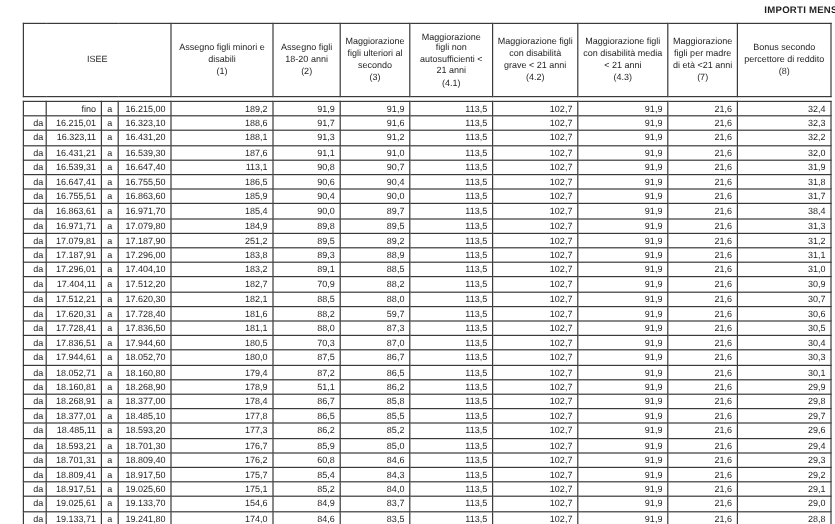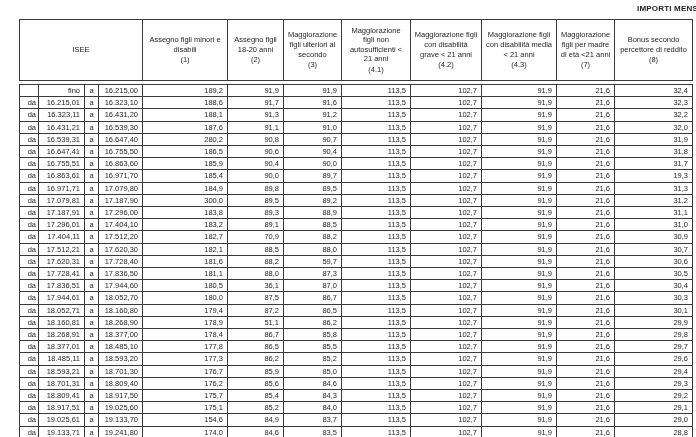--- a/index.html
+++ b/index.html
@@ -155,21 +155,21 @@
         <td class="num">102,7</td>
         <td class="num">91,9</td>
         <td class="num">21,6</td>
         <td class="num">32,0</td>
       </tr>
           <tr>
         <td class="da">da</td>
         <td class="num">16.539,31</td>
         <td class="mid">a</td>
         <td class="num">16.647,40</td>
-        <td class="num">280,2</td>
+        <td class="num">113,1</td>
         <td class="num">90,8</td>
         <td class="num">90,7</td>
         <td class="num">113,5</td>
         <td class="num">102,7</td>
         <td class="num">91,9</td>
         <td class="num">21,6</td>
         <td class="num">31,9</td>
       </tr>
           <tr>
         <td class="da">da</td>
@@ -204,42 +204,42 @@
         <td class="num">16.863,61</td>
         <td class="mid">a</td>
         <td class="num">16.971,70</td>
         <td class="num">185,4</td>
         <td class="num">90,0</td>
         <td class="num">89,7</td>
         <td class="num">113,5</td>
         <td class="num">102,7</td>
         <td class="num">91,9</td>
         <td class="num">21,6</td>
-        <td class="num">19,3</td>
+        <td class="num">38,4</td>
       </tr>
           <tr>
         <td class="da">da</td>
         <td class="num">16.971,71</td>
         <td class="mid">a</td>
         <td class="num">17.079,80</td>
         <td class="num">184,9</td>
         <td class="num">89,8</td>
         <td class="num">89,5</td>
         <td class="num">113,5</td>
         <td class="num">102,7</td>
         <td class="num">91,9</td>
         <td class="num">21,6</td>
         <td class="num">31,3</td>
       </tr>
           <tr>
         <td class="da">da</td>
         <td class="num">17.079,81</td>
         <td class="mid">a</td>
         <td class="num">17.187,90</td>
-        <td class="num">300,0</td>
+        <td class="num">251,2</td>
         <td class="num">89,5</td>
         <td class="num">89,2</td>
         <td class="num">113,5</td>
         <td class="num">102,7</td>
         <td class="num">91,9</td>
         <td class="num">21,6</td>
         <td class="num">31,2</td>
       </tr>
           <tr>
         <td class="da">da</td>
@@ -324,21 +324,21 @@
         <td class="num">91,9</td>
         <td class="num">21,6</td>
         <td class="num">30,5</td>
       </tr>
           <tr>
         <td class="da">da</td>
         <td class="num">17.836,51</td>
         <td class="mid">a</td>
         <td class="num">17.944,60</td>
         <td class="num">180,5</td>
-        <td class="num">36,1</td>
+        <td class="num">70,3</td>
         <td class="num">87,0</td>
         <td class="num">113,5</td>
         <td class="num">102,7</td>
         <td class="num">91,9</td>
         <td class="num">21,6</td>
         <td class="num">30,4</td>
       </tr>
           <tr>
         <td class="da">da</td>
         <td class="num">17.944,61</td>
@@ -436,21 +436,21 @@
         <td class="num">91,9</td>
         <td class="num">21,6</td>
         <td class="num">29,4</td>
       </tr>
           <tr>
         <td class="da">da</td>
         <td class="num">18.701,31</td>
         <td class="mid">a</td>
         <td class="num">18.809,40</td>
         <td class="num">176,2</td>
-        <td class="num">85,6</td>
+        <td class="num">60,8</td>
         <td class="num">84,6</td>
         <td class="num">113,5</td>
         <td class="num">102,7</td>
         <td class="num">91,9</td>
         <td class="num">21,6</td>
         <td class="num">29,3</td>
       </tr>
           <tr>
         <td class="da">da</td>
         <td class="num">18.809,41</td>

